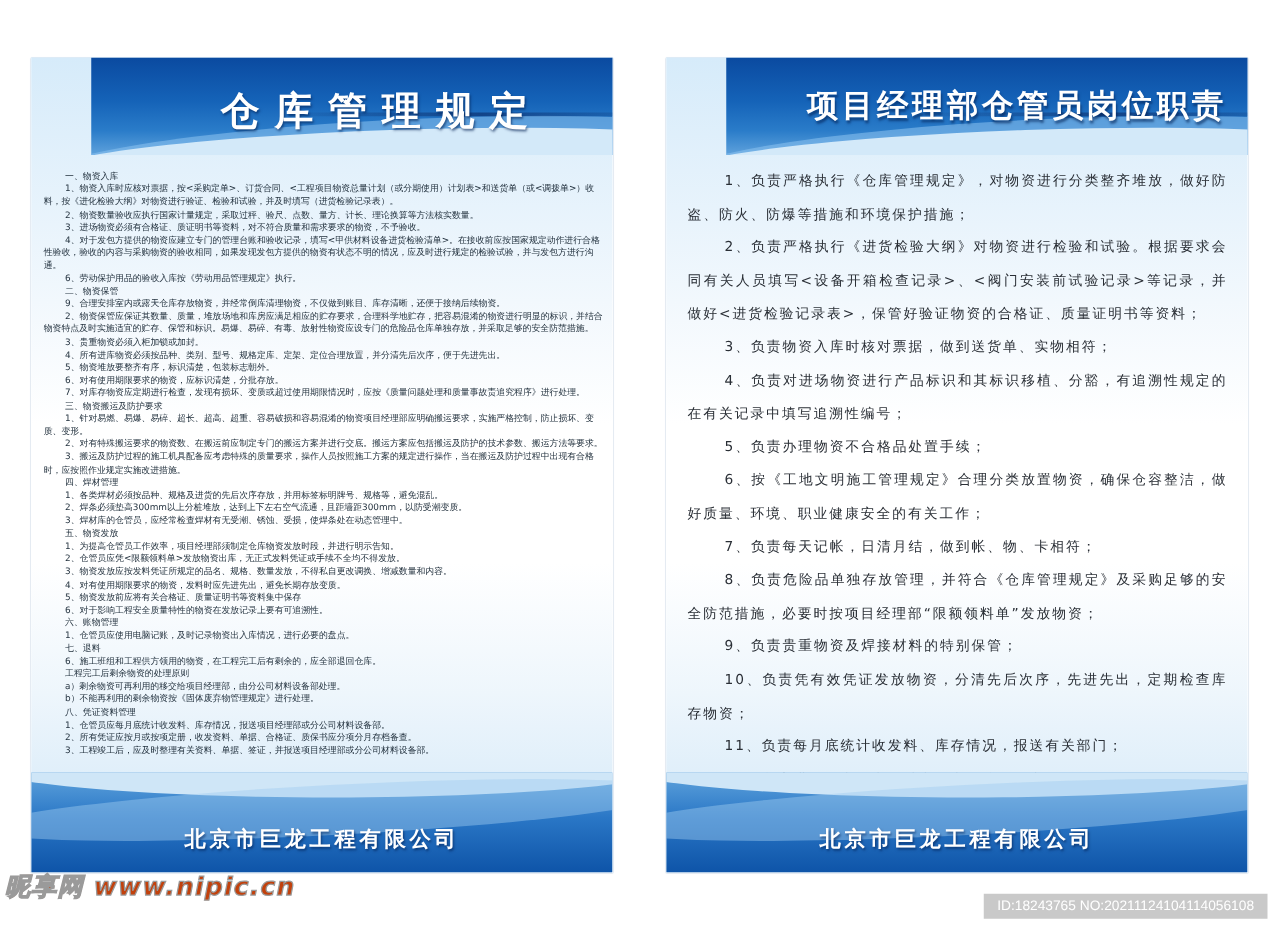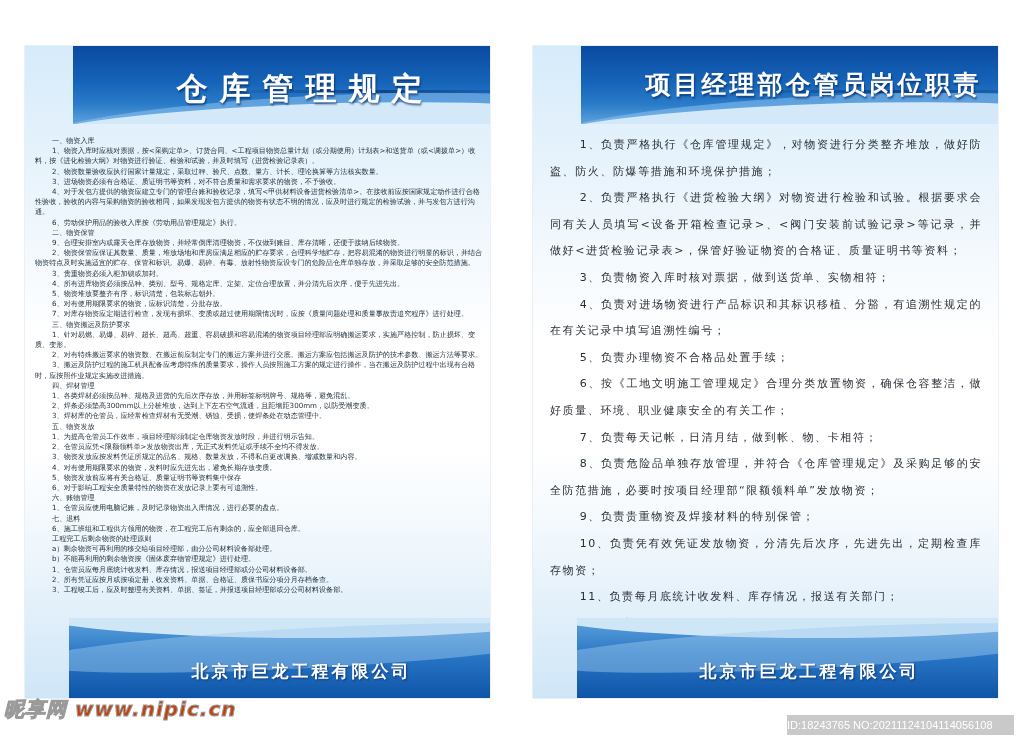--- a/index.html
+++ b/index.html
@@ -36,21 +36,20 @@
   .title {
     position:absolute; left:0; top:22px; width:100%; text-align:center;
     color:#ffffff; font-weight:bold; font-size:31px; letter-spacing:12px;
     text-shadow: 1px 2px 2px rgba(0,30,80,0.6);
   }
   #right-panel .title { letter-spacing:3px; font-size:25px; }
 
   .footer {
     position:absolute; left:0; bottom:0; width:100%; height:80px; overflow:hidden;
     background: linear-gradient(180deg, #5fa3dc 0%, #2a77c6 45%, #0e54a8 100%);
-    margin-left: 44px;
   }
   .footer .fsw1 {
     position:absolute; left:-60px; top:-42px; width:600px; height:62px; border-radius:50%;
     background:#cfe6f7;
   }
   .footer .fsw2 {
     position:absolute; left:-40px; top:10px; width:560px; height:40px; border-radius:50%;
     background: rgba(160,205,240,0.45); transform: rotate(-3deg);
   }
   .company {
@@ -72,21 +71,21 @@
     font-size:11px; line-height:26.6px; color:#2a2f36; letter-spacing:1.6px;
   }
   .body-right p { margin:0; text-indent:2.7em; text-align:justify; }
 
   .watermark-logo {
     position:absolute; left:4px; top:696px; font-size:20px; font-style:italic; font-weight:bold;
     color:#c2410c; -webkit-text-stroke:1px #9a9a9a; letter-spacing:1px;
   }
   .watermark-id {
     position:absolute; left:787px; top:715px; width:227px; height:20px; background:#c9c9c9;
-    color:#ffffff; font-size:11px; line-height:20px; 
+    color:#ffffff; font-size:11px; line-height:20px; text-align:center;
     font-family:"Liberation Sans", sans-serif;
   }
 </style>
 </head>
 <body>
 
 <div class="panel" id="left-panel">
   <div class="header">
     <div class="swoosh1"></div>
     <div class="swoosh2"></div>
@@ -124,20 +123,21 @@
       <p class="ind2">4、对有使用期限要求的物资，发料时应先进先出，避免长期存放变质。</p>
       <p class="ind2">5、物资发放前应将有关合格证、质量证明书等资料集中保存</p>
       <p class="ind2">6、对于影响工程安全质量特性的物资在发放记录上要有可追溯性。</p>
       <p class="ind2">六、账物管理</p>
       <p class="ind2">1、仓管员应使用电脑记账，及时记录物资出入库情况，进行必要的盘点。</p>
       <p class="ind2">七、退料</p>
       <p class="ind2">6、施工班组和工程供方领用的物资，在工程完工后有剩余的，应全部退回仓库。</p>
       <p class="ind2">工程完工后剩余物资的处理原则</p>
       <p class="ind2">a）剩余物资可再利用的移交给项目经理部，由分公司材料设备部处理。</p>
       <p class="ind2">b）不能再利用的剩余物资按《固体废弃物管理规定》进行处理。</p>
+      <p class="ind2">八、凭证资料管理</p>
       <p class="ind2">1、仓管员应每月底统计收发料、库存情况，报送项目经理部或分公司材料设备部。</p>
       <p class="ind2">2、所有凭证应按月或按项定册，收发资料、单据、合格证、质保书应分项分月存档备查。</p>
       <p class="ind2">3、工程竣工后，应及时整理有关资料、单据、签证，并报送项目经理部或分公司材料设备部。</p>
     </div>
 
   <div class="footer">
     <div class="fsw1"></div>
     <div class="fsw2"></div>
     <div class="company">北京市巨龙工程有限公司</div>
   </div>

